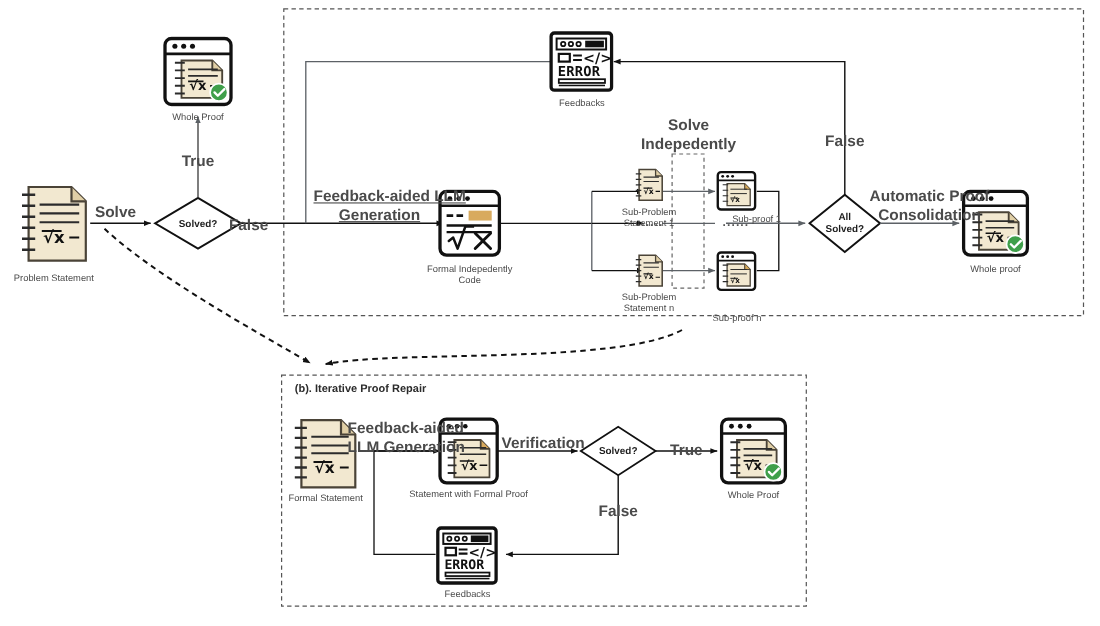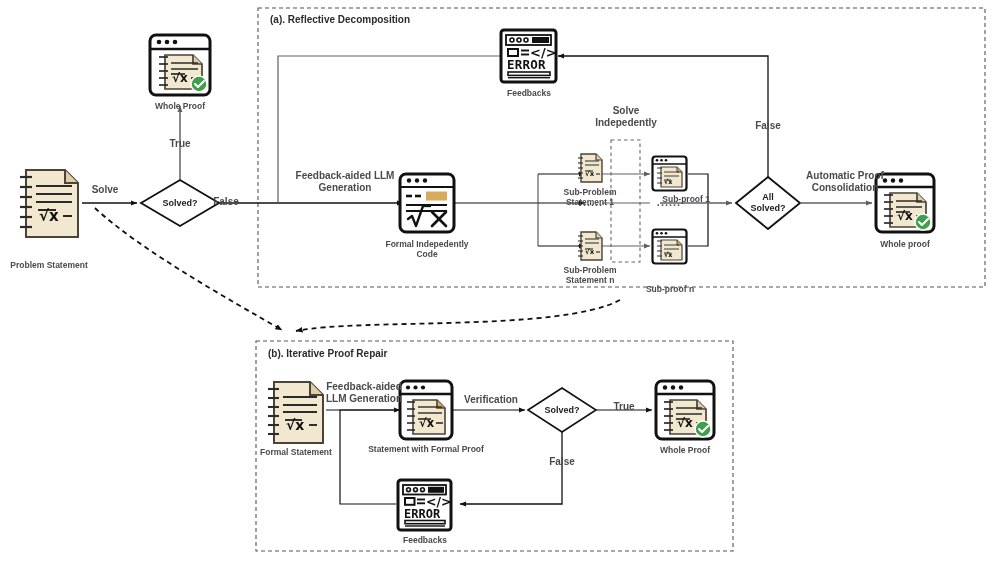--- a/index.html
+++ b/index.html
@@ -21,22 +21,22 @@
     pointer-events: none;
   }
   .lbl {
     position: absolute;
     font-family: "Liberation Sans", sans-serif;
     color: #3b3b3b;
     white-space: pre;
     text-align: center;
     line-height: 1.22;
   }
-  .cap { font-size: 8.5px; font-weight: bold; color: #4a4a4a; }
-  .edge-lbl { font-size: 10px; font-weight: bold; color: #4a4a4a; }
+  .cap { font-size: 8.5px; font-weight: normal; color: #4a4a4a; }
+  .edge-lbl { font-size: 14px; font-weight: bold; color: #4a4a4a; }
   .sect-title { font-size: 10px; font-weight: bold; color: #2b2b2b; text-align: left; }
   .diamond-lbl {
     font-size: 9px; font-weight: bold; color: #1c1c1c;
     text-align: center; line-height: 1.18;
   }
   .ell { font-size: 11px; font-weight: bold; color: #555; letter-spacing: 1px; }
 
   
   .doc { position: absolute; }
   .doc svg { display: block; width: 100%; height: 100%; }
@@ -407,24 +407,23 @@
       <rect x="9" y="20" width="9.5" height="6.8" fill="none" stroke="#111" stroke-width="2"></rect>
       <line x1="21" y1="21.5" x2="29" y2="21.5" stroke="#111" stroke-width="1.9"></line>
       <line x1="21" y1="25.3" x2="29" y2="25.3" stroke="#111" stroke-width="1.9"></line>
       <text x="30" y="28" font-family="DejaVu Sans, sans-serif" font-size="12.5" font-weight="bold" fill="#111">&lt;/&gt;</text>
       <text x="8" y="39.5" font-family="DejaVu Sans Mono, monospace" font-size="12" font-weight="bold" fill="#111">ERROR</text>
       <rect x="9" y="42.5" width="40" height="3.2" fill="none" stroke="#111" stroke-width="1.6"></rect>
       <rect x="9" y="47.3" width="40" height="1.4" fill="#111"></rect>
     </svg>
   </div>
 
-  <div class="lbl sect-title" style="left:270px; top:14px; width:300px;">(a). Reflective Decomposition</div>
   <div class="lbl sect-title" style="left:268px; top:348px; width:300px;">(b). Iterative Proof Repair</div>
 
-  <div class="lbl cap" style="left:-1px; top:260px; width:100px;">Problem Statement</div>
+  <div class="lbl cap" style="left:-1px; top:247px; width:100px;">Problem Statement</div>
   <div class="lbl cap" style="left:130px; top:101px; width:100px;">Whole Proof</div>
   <div class="lbl cap" style="left:377px; top:239px; width:100px;">Formal Indepedently
 Code</div>
   <div class="lbl cap" style="left:479px; top:88px; width:100px;">Feedbacks</div>
   <div class="lbl cap" style="left:546px; top:187px; width:88px;">Sub-Problem
 Statement 1</div>
   <div class="lbl cap" style="left:546px; top:265px; width:88px;">Sub-Problem
 Statement n</div>
   <div class="lbl ell" style="left:576px; top:196px; width:30px;">......</div>
   <div class="lbl cap" style="left:630px; top:194px; width:80px;text-align:right;">Sub-proof 1</div>
@@ -438,21 +437,21 @@
   <div class="lbl cap" style="left:375px; top:535px; width:100px;">Feedbacks</div>
 
   <div class="lbl diamond-lbl" style="left:150px; top:198px; width:60px;">Solved?</div>
   <div class="lbl diamond-lbl" style="left:738px; top:192px; width:60px;">All
 Solved?</div>
   <div class="lbl diamond-lbl" style="left:532px; top:405px; width:60px;">Solved?</div>
 
   <div class="lbl edge-lbl" style="left:75px; top:184px; width:60px;">Solve</div>
   <div class="lbl edge-lbl" style="left:152px; top:138px; width:56px;">True</div>
   <div class="lbl edge-lbl" style="left:198px; top:196px; width:56px;">False</div>
-  <div class="lbl edge-lbl" style="left:285px; top:170px; width:120px;">Feedback-aided LLM
+  <div class="lbl edge-lbl" style="left:285px; top:170px; width:120px;text-decoration:underline;">Feedback-aided LLM
 Generation</div>
   <div class="lbl edge-lbl" style="left:576px; top:105px; width:100px;">Solve
 Indepedently</div>
   <div class="lbl edge-lbl" style="left:740px; top:120px; width:56px;">False</div>
   <div class="lbl edge-lbl" style="left:790px; top:170px; width:110px;">Automatic Proof
 Consolidation</div>
 
   <div class="lbl edge-lbl" style="left:316px; top:381px; width:96px;">Feedback-aided
 LLM Generation</div>
   <div class="lbl edge-lbl" style="left:456px; top:394px; width:70px;">Verification</div>

